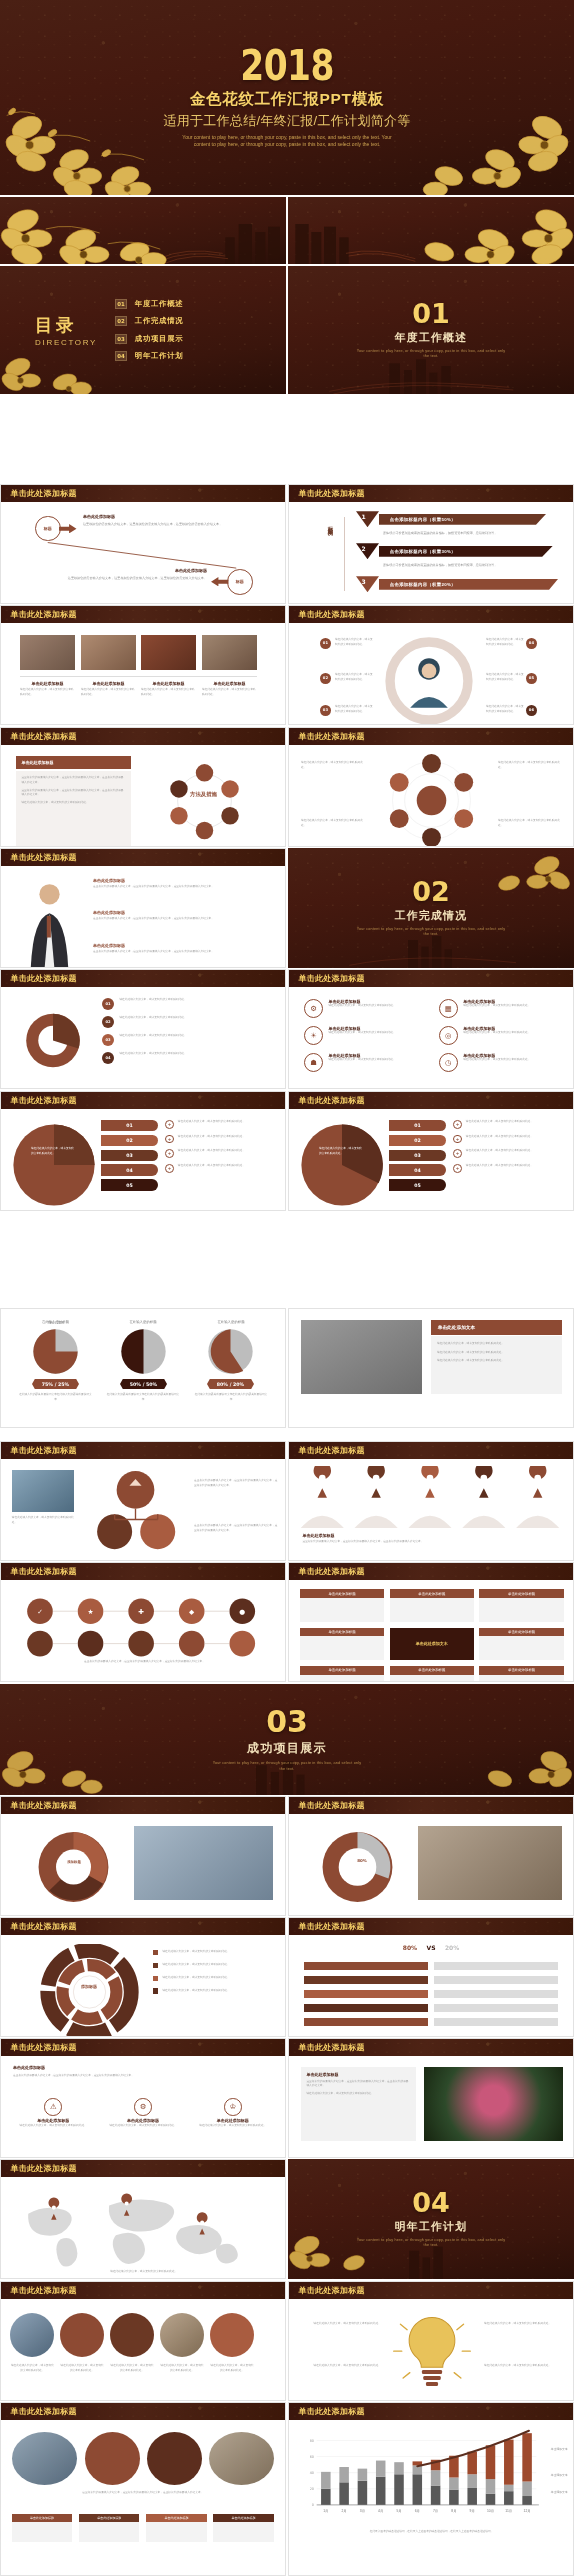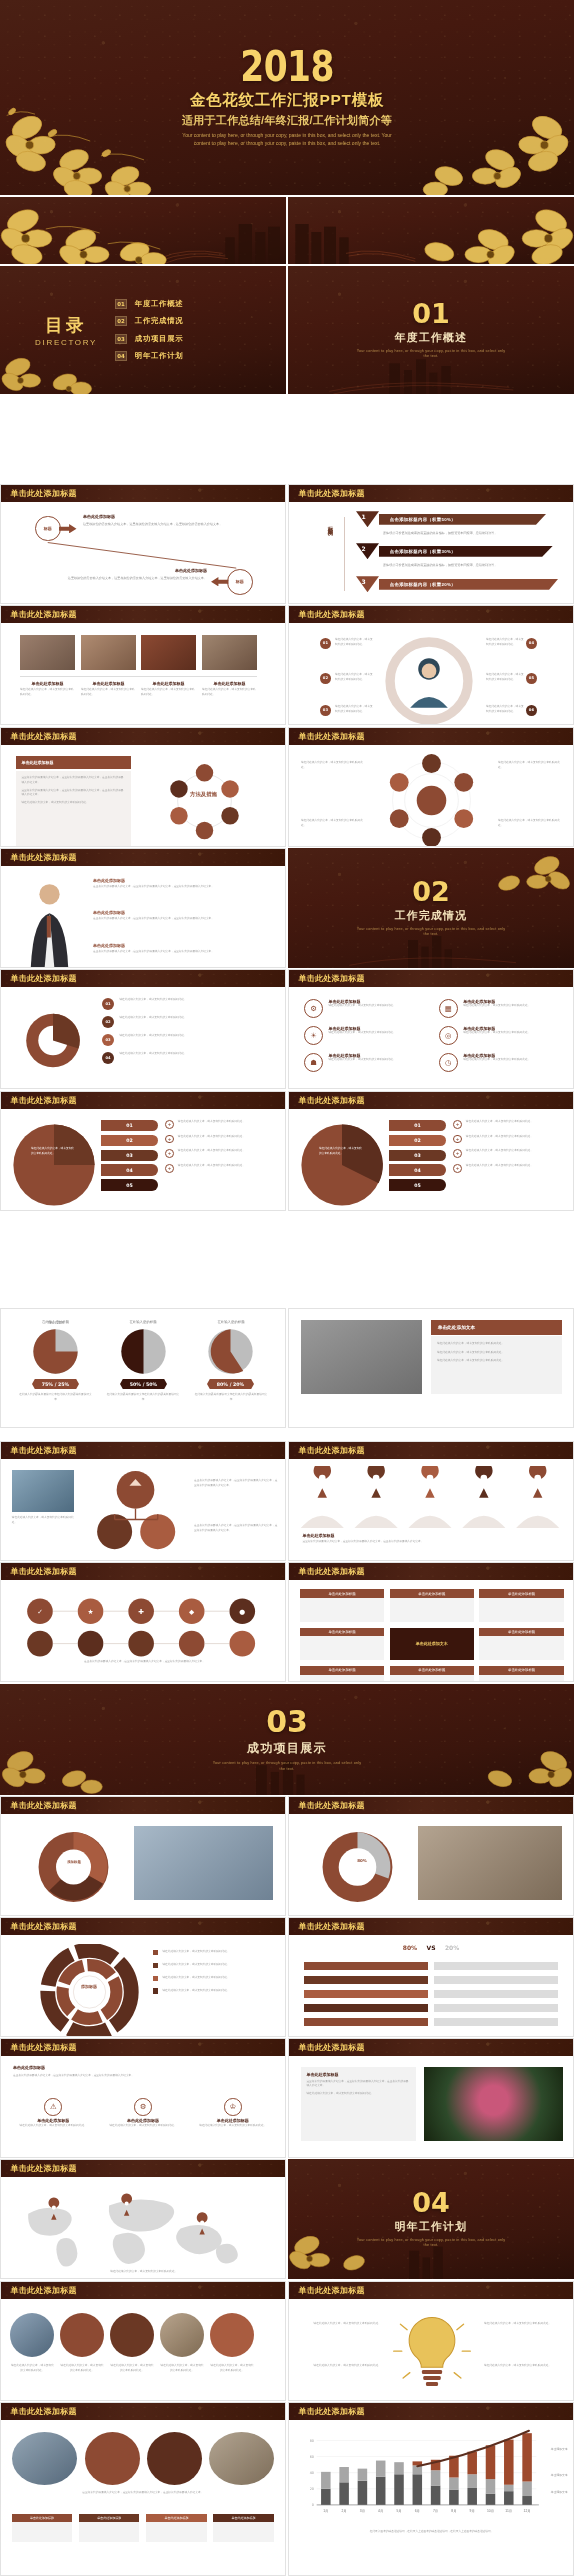--- a/index.html
+++ b/index.html
@@ -31,21 +31,21 @@
 
   
   #hero{ left:0; top:0; width:574px; height:195px; }
   .hero-in{ position:absolute; inset:0; display:flex; flex-direction:column;
             align-items:center; justify-content:center; text-align:center; z-index:4;}
   .yr{ font-family:"DejaVu Sans",sans-serif; font-weight:700; font-size:42px;
        letter-spacing:-0.7px; color:#f7d26a; line-height:.95;
        transform:scaleX(.82); text-shadow:0 1.3px 4px rgba(0,0,0,.45); }
   .h-cn{ font-size:15.5px; font-weight:700; color:#f7d26a; letter-spacing:0.7px;
          margin-top:2.7px; text-shadow:0 0.7px 2.7px rgba(0,0,0,.5); }
-  .h-sub{ font-size:11px; color:#e8c76b; margin-top:2px; letter-spacing:0.3px;font-weight:bold;}
+  .h-sub{ font-size:13px; color:#e8c76b; margin-top:2px; letter-spacing:0.3px;}
   .h-eng{ font-size:5px; color:#cfa552; line-height:1.55; margin-top:4px;
           max-width:222px; }
 
   
   .flora{ position:absolute; z-index:3; pointer-events:none; }
   .city{ position:absolute; z-index:2; pointer-events:none; opacity:.85;}
 
   
   .cs{ background:#fff; border:0.7px solid #e2e2e2; }
   .cs-bar{ position:absolute; left:0; top:0; right:0; height:17px;
@@ -68,21 +68,21 @@
            align-items:center; justify-content:center; }
   .sec-n{ font-family:"DejaVu Sans",sans-serif; font-size:27px; font-weight:700;
           color:#f7d26a; line-height:1; text-shadow:0 1.3px 3.4px rgba(0,0,0,.45);}
   .sec-t{ font-size:10.8px; font-weight:700; color:#f3e2bb; margin-top:3.4px; letter-spacing:1.3px;}
   .sec-e{ font-size:3.7px; color:#b98f4d; margin-top:4px; letter-spacing:0.2px; max-width:155px;
           text-align:center; line-height:1.5;}
 
   
   .toc-in{ position:absolute; inset:0; z-index:4; display:flex; align-items:center; gap:17.5px;
            padding-left:35px;}
-  .toc-l{ text-align:center; }
+  .toc-l{ }
   .toc-l .cn{ font-size:17.5px; color:#f6d068; font-weight:700; letter-spacing:3.4px;}
   .toc-l .en{ font-size:8px; color:#e5bf63; letter-spacing:1.7px; margin-top:0.7px;}
   .toc-r{ display:flex; flex-direction:column; gap:7.4px; }
   .toc-row{ display:flex; align-items:center; gap:7.4px; }
   .toc-num{ width:12.8px; height:10px; background:rgba(235,205,140,.20);
             border:0.7px solid rgba(240,210,140,.25);
             color:#f6d068; font-size:5.4px; font-weight:700; display:flex;
             align-items:center; justify-content:center; font-family:"DejaVu Sans",sans-serif;}
   .toc-lab{ font-size:7.4px; font-weight:700; color:#f6d068; letter-spacing:0.7px;}
 

